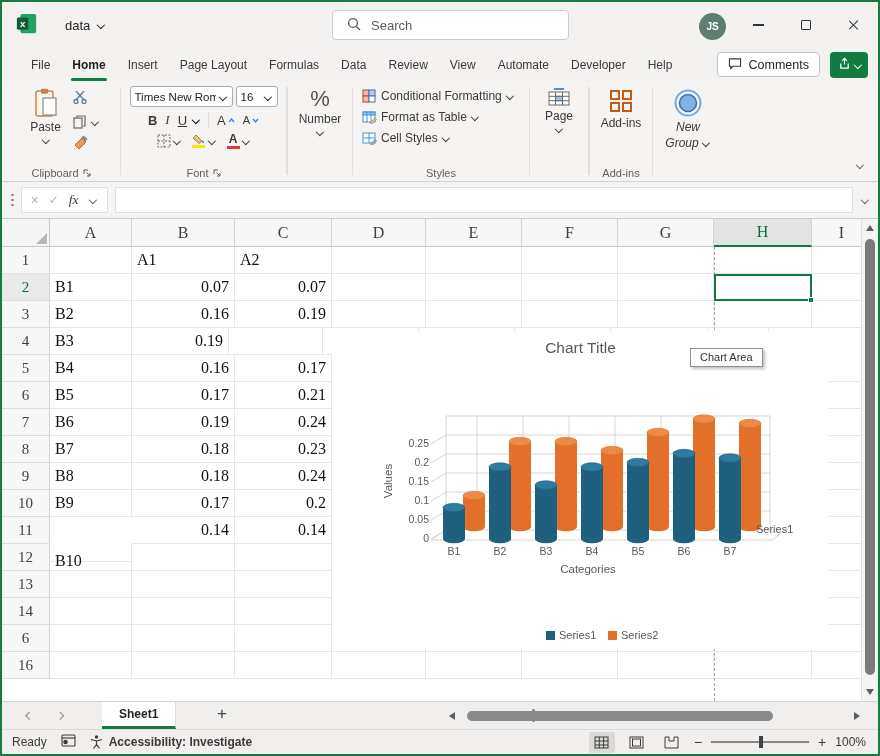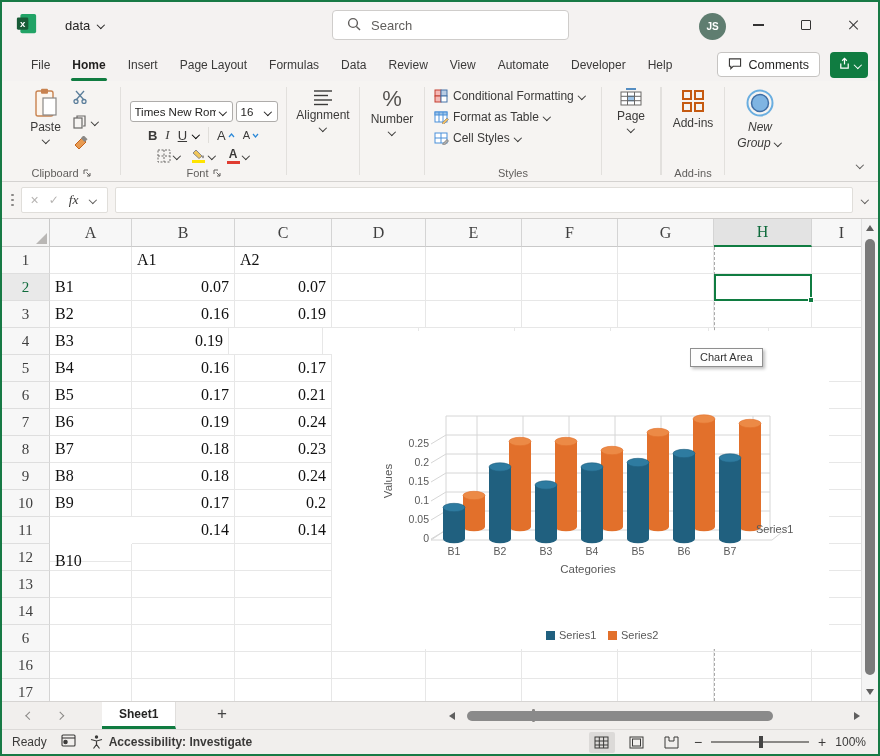--- a/index.html
+++ b/index.html
@@ -234,21 +234,21 @@
       </div>
       <div class="gcap">
           <span>Clipboard</span>
         <svg width="8" height="8" viewBox="0 0 8 8">
             <path d="M1 1 h4 M1 1 v4 M3.5 3.5 L7 7 M7 4 v3 h-3" stroke="#605e5c" fill="none" stroke-width="1"></path>
           </svg>
       </div>
     </div>
     <div class="rsep"></div>
 
-    <div class="rgroup" style="width:165px;justify-content:flex-end;">
+    <div class="rgroup" style="width:165px;">
       <div style="display:flex;gap:3px;">
         <div class="combo" style="width:103px;">
           <span style="flex:1;overflow:hidden;white-space:nowrap;">Times New Rom</span>
           <span class="cv"></span>
         </div>
         <div class="combo" style="width:42px;">
           <span style="flex:1;">16</span>
           <span class="cv"></span>
         </div>
       </div>
@@ -302,34 +302,20 @@
       </div>
       <div class="gcap">
           <span>Font</span>
         <svg width="8" height="8" viewBox="0 0 8 8">
             <path d="M1 1 h4 M1 1 v4 M3.5 3.5 L7 7 M7 4 v3 h-3" stroke="#605e5c" fill="none" stroke-width="1"></path>
           </svg>
       </div>
     </div>
     <div class="rsep"></div>
 
-    <div class="rgroup" style="width:72px;">
-      <div class="stackbtn">
-        <svg width="22" height="18" viewBox="0 0 22 18">
-          <g stroke="#3b3a39" stroke-width="1.4">
-              <line x1="2" y1="3" x2="20" y2="3"></line>
-              <line x1="2" y1="7.5" x2="16" y2="7.5"></line>
-              <line x1="2" y1="12" x2="20" y2="12"></line>
-              <line x1="2" y1="16.5" x2="16" y2="16.5"></line>
-            </g>
-        </svg>
-        <span>Alignment</span>
-        <span class="cv"></span>
-      </div>
-    </div>
     <div class="rsep"></div>
 
     <div class="rgroup" style="width:64px;">
       <div class="stackbtn">
         <span style="font-size:22px;color:#54524f;line-height:1;">%</span>
         <span>Number</span>
         <span class="cv"></span>
       </div>
     </div>
     <div class="rsep"></div>
@@ -641,36 +627,25 @@
             <div class="gc serif" style="width: 82px;"></div>
             <div class="gc serif" style="width: 103px;"></div>
             <div class="gc serif" style="width: 97px;"></div>
             <div class="gc serif" style="width: 94px;"></div>
             <div class="gc serif" style="width: 96px;"></div>
             <div class="gc serif" style="width: 96px;"></div>
             <div class="gc serif" style="width: 96px;"></div>
             <div class="gc serif" style="width: 98px;"></div>
             <div class="gc serif" style="width: 60px;"></div>
           </div>
-          <div class="gr">
-            <div class="rh serif">17</div>
-            <div class="gc serif" style="width: 82px;"></div>
-            <div class="gc serif" style="width: 103px;"></div>
-            <div class="gc serif" style="width: 97px;"></div>
-            <div class="gc serif" style="width: 94px;"></div>
-            <div class="gc serif" style="width: 96px;"></div>
-            <div class="gc serif" style="width: 96px;"></div>
-            <div class="gc serif" style="width: 96px;"></div>
-            <div class="gc serif" style="width: 98px;"></div>
-            <div class="gc serif" style="width: 60px;"></div>
-          </div>
         </div>
       <div class="pagebreak" id="pagebreak" style="left: 712px;"></div>
 
       <div class="chart" id="chartbox" style="left:330px;top:112px;width:497px;height:318px;">
+        <div class="charttitle">Chart Title</div>
         <svg id="chartsvg" width="497" height="318" viewBox="0 0 497 318">
             <line x1="99" y1="208" x2="114" y2="199" stroke="#d6d6d6"></line>
             <line x1="114" y1="199" x2="438" y2="199" stroke="#d6d6d6"></line>
             <text x="97" y="211" text-anchor="end" font-size="10.5" fill="#595959">0</text>
             <line x1="99" y1="189" x2="114" y2="180" stroke="#d6d6d6"></line>
             <line x1="114" y1="180" x2="438" y2="180" stroke="#d6d6d6"></line>
             <text x="97" y="192" text-anchor="end" font-size="10.5" fill="#595959">0.05</text>
             <line x1="99" y1="170" x2="114" y2="161" stroke="#d6d6d6"></line>
             <line x1="114" y1="161" x2="438" y2="161" stroke="#d6d6d6"></line>
             <text x="97" y="173" text-anchor="end" font-size="10.5" fill="#595959">0.1</text>

